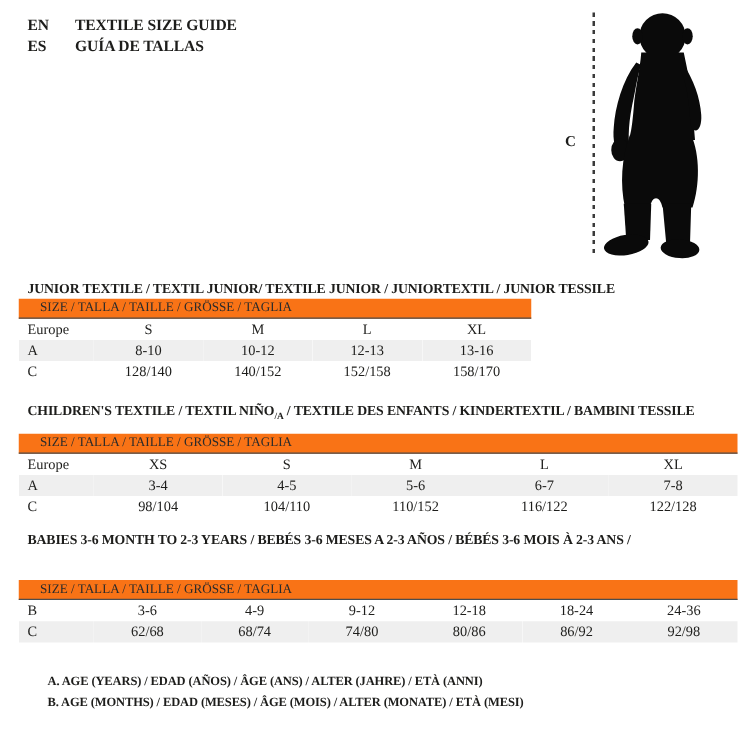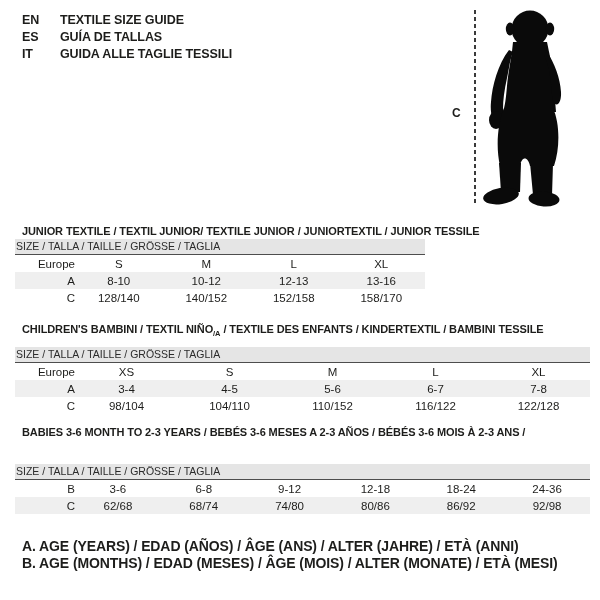--- a/index.html
+++ b/index.html
@@ -1,60 +1,56 @@
 <!DOCTYPE html>
 <html><head>
 <meta charset="utf-8">
 <style>
   html,body{margin:0;padding:0;background:#fff;}
   .canvas{
     position:relative;width:600px;height:600px;background:#ffffff;
-    font-family:Liberation Sans, sans-serif;color:#1d1d1b;overflow:hidden;
+    font-family:Liberation Serif, serif;color:#1d1d1b;overflow:hidden;
   }
   
   .lang-block{position:absolute;left:22px;top:12px;}
   .lang-row{display:flex;line-height:16.8px;font-size:12.5px;font-weight:700;letter-spacing:-0.1px;}
   .lang-code{width:38px;}
   
   .measure-line{position:absolute;left:474px;top:10px;width:2px;height:196px;
     background:repeating-linear-gradient(180deg,#3a3a3a 0 3.5px,transparent 3.5px 7px);}
   .figure-label{position:absolute;left:452px;top:106px;font-size:12px;font-weight:700;}
   .baby{position:absolute;left:483px;top:8px;}
   
   .tbl-title{position:absolute;left:22px;font-size:11px;font-weight:700;letter-spacing:-0.1px;white-space:nowrap;line-height:15px;}
   .subtxt{font-size:7.5px;vertical-align:sub;}
   
   .tbl{position:absolute;}
-  .size-bar{height:15px;background:#e5e5e5;border-bottom:1px solid #4d4d4d;
-    font-size:10.5px;line-height:15px;padding-left:1px;color:#2b2b2b;white-space:nowrap;overflow:hidden;}
+  .size-bar{height:15px;background:#f97316;border-bottom:1px solid #4d4d4d;
+    font-size:10.5px;line-height:15px;padding-left:17px;color:#2b2b2b;white-space:nowrap;overflow:hidden;}
   table.sizes{border-collapse:collapse;table-layout:fixed;width:100%;font-size:11.5px;color:#1d1d1b;}
   table.sizes td{height:17px;text-align:center;padding:0;overflow:hidden;white-space:nowrap;}
-  table.sizes td.lbl{text-align:right;padding-left:7px;}
+  table.sizes td.lbl{text-align:left;padding-left:7px;}
   tr.stripe{background:#efefef;}
   
-  .legend{position:absolute;left:22px;top:538px;font-size:14px;font-weight:700;letter-spacing:-0.1px;}
+  .legend{position:absolute;left:38px;top:538px;font-size:10px;font-weight:700;letter-spacing:-0.1px;}
   .legend-line{line-height:16.5px;white-space:nowrap;}
 </style>
 </head>
 <body>
 
 <div class="canvas">
 
   <div class="lang-block">
     <div class="lang-row">
       <span class="lang-code">EN</span>
       <span class="lang-label">TEXTILE SIZE GUIDE</span>
     </div>
     <div class="lang-row">
       <span class="lang-code">ES</span>
       <span class="lang-label">GUÍA DE TALLAS</span>
-    </div>
-    <div class="lang-row">
-      <span class="lang-code">IT</span>
-      <span class="lang-label">GUIDA ALLE TAGLIE TESSILI</span>
     </div>
   </div>
 
   <div class="measure-line"></div>
   <div class="figure-label">C</div>
   <svg class="baby" width="93" height="200" viewBox="0 0 93 200">
     <g fill="#0a0a0a">
       <circle cx="47" cy="21" r="18.5"></circle>
       <ellipse cx="27" cy="21" rx="4.2" ry="6.5"></ellipse>
       <ellipse cx="67" cy="21" rx="4.2" ry="6.5"></ellipse>
@@ -103,21 +99,21 @@
         <td>128/140</td>
         <td>140/152</td>
         <td>152/158</td>
         <td>158/170</td>
       </tr>
     </tbody>
       </table>
   </div>
 
   <div class="tbl-title" style="top:322px;">
-    <span>CHILDREN'S BAMBINI / TEXTIL NIÑO</span><span class="subtxt">/A</span><span> / TEXTILE DES ENFANTS / KINDERTEXTIL / BAMBINI TESSILE</span>
+    <span>CHILDREN'S TEXTILE / TEXTIL NIÑO</span><span class="subtxt">/A</span><span> / TEXTILE DES ENFANTS / KINDERTEXTIL / BAMBINI TESSILE</span>
   </div>
   <div class="tbl" style="left:15px;top:347px;width:575px;">
     <div class="size-bar">SIZE / TALLA / TAILLE / GRÖSSE / TAGLIA</div>
     <table class="sizes">
       <colgroup>
           <col style="width:60px">
           <col>
           <col>
           <col>
           <col>
@@ -164,21 +160,21 @@
           <col>
           <col>
           <col>
           <col>
           <col>
         </colgroup>
       <tbody>
           <tr>
         <td class="lbl">B</td>
         <td>3-6</td>
-        <td>6-8</td>
+        <td>4-9</td>
         <td>9-12</td>
         <td>12-18</td>
         <td>18-24</td>
         <td>24-36</td>
       </tr>
       <tr class="stripe">
         <td class="lbl">C</td>
         <td>62/68</td>
         <td>68/74</td>
         <td>74/80</td>

